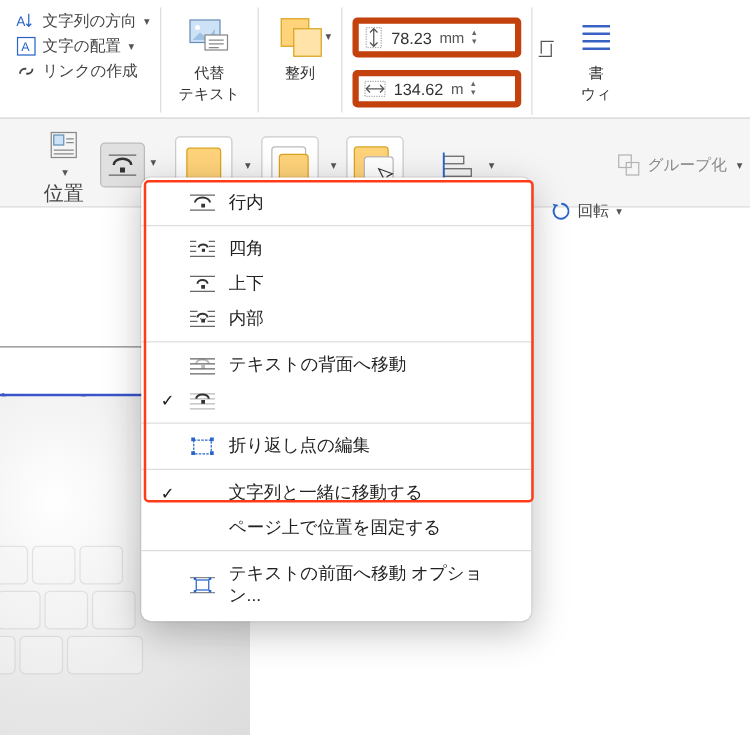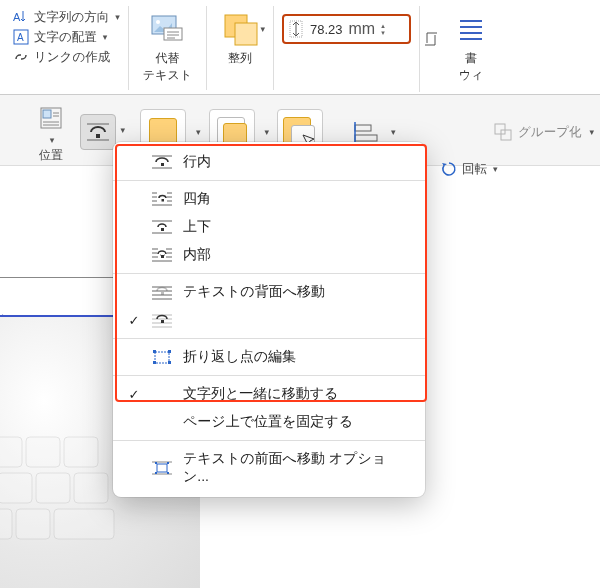--- a/index.html
+++ b/index.html
@@ -47,28 +47,28 @@
     display:flex;flex-direction:column;align-items:center;gap:2px;
     padding: 2px 6px;
     font-size: 12px;
   }
   .big-ico {
     width: 38px; height: 38px;
     display:flex;align-items:center;justify-content:center;
   }
   .size-box {
     display:flex;align-items:center;gap:6px;
-    border:2px solid #c2410c;border-radius:4px;padding:2px 6px 2px 4px;
+    border:5px solid #c2410c;border-radius:4px;padding:2px 6px 2px 4px;
     width: 115px;
     height: 22px;
     margin: 4px 0;
   }
   .spin { display:flex;flex-direction:column;font-size:7px;line-height:7px;color:#666; }
   .size-val { flex:0 0 auto; font-size:13px; color:#333; }
-  .unit { font-size:16px; color:#555;}
+  .unit { font-size:12px; color:#555;}
   .secondary-bar {
     display:flex;align-items:center;
     background:#f5f5f5;
     border-bottom:1px solid #ddd;
     padding: 4px 6px 0 28px;
     gap: 6px;
     height: 66px;
     position:relative;
   }
   .sec-btn {
@@ -82,21 +82,21 @@
   }
   .sec-big {
     width: 44px; height: 44px;
     background:#fff;border:1px solid #ccc;border-radius:4px;
     display:flex;align-items:center;justify-content:center;
     margin: 0 2px;
   }
   .pos-col {
     display:flex;flex-direction:column;align-items:center;width:46px;
   }
-  .pos-lbl { font-size:12px; color:#444; margin-top:2px;}
+  .pos-lbl { font-size:16px; color:#444; margin-top:2px;}
   .swatch {
     width:26px;height:26px;border-radius:3px;
     background:#ffd37a;
     border:1px solid #d9a420;
   }
   .swatch.wht { background:#fff;border:1px solid #bbb;}
   .swatch-wrap { display:flex; }
   .right-tools {
     margin-left:auto;display:flex;align-items:center;gap:6px;
     font-size:12.5px;color:#888;padding-left:10px;
@@ -229,20 +229,34 @@
   <div class="rib-col" style="padding-top:4px;">
     <div class="size-box">
       <span>
         <svg width="16" height="18">
             <path d="M8 2v14M5 5l3-3 3 3M5 13l3 3 3-3" stroke="#555" fill="none"></path>
             <rect x="2" y="1" width="12" height="16" fill="none" stroke="#aaa" stroke-dasharray="1 1"></rect>
           </svg>
       </span>
       <span class="size-val">78.23</span>
       <span class="unit">mm</span>
+      <span class="spin">
+          <span>▴</span>
+          <span>▾</span>
+        </span>
+    </div>
+    <div class="size-box">
+      <span>
+        <svg width="18" height="16">
+            <path d="M2 8h14M5 5l-3 3 3 3M13 5l3 3-3 3" stroke="#555" fill="none"></path>
+            <rect x="1" y="2" width="16" height="12" fill="none" stroke="#aaa" stroke-dasharray="1 1"></rect>
+          </svg>
+      </span>
+      <span class="size-val">134.62</span>
+      <span class="unit">m</span>
       <span class="spin">
           <span>▴</span>
           <span>▾</span>
         </span>
     </div>
   </div>
 
   <div class="rib-col noborder" style="padding:4px 2px;">
     <span class="ico-slot" style="margin-top:20px;">
       <svg width="16" height="16">

